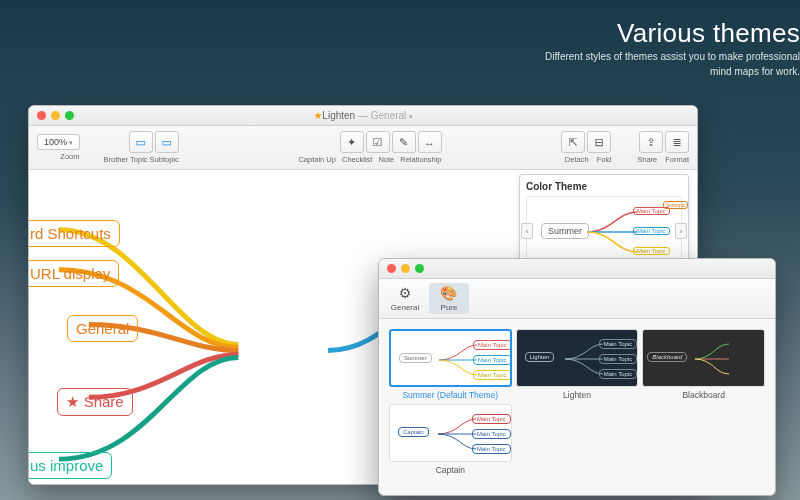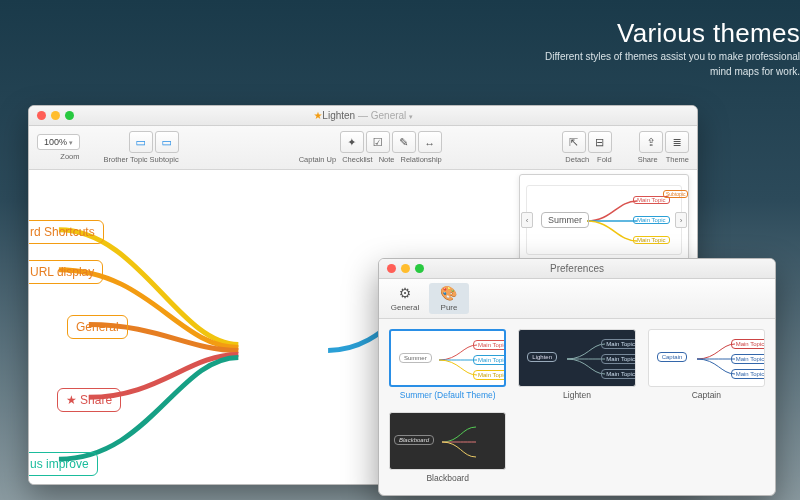--- a/index.html
+++ b/index.html
@@ -28,21 +28,21 @@
   .toolbar { height:44px; background:linear-gradient(#f9f9f9,#efefef); border-bottom:1px solid #d5d5d5; display:flex; align-items:center; padding:0 8px; gap:6px; font-size:8px; color:#555;}
   .tb-group { display:flex; flex-direction:column; align-items:flex-end; gap:2px;}
   .tb-row{display:flex; gap:2px;}
   .tb-btn{width:24px;height:22px;border:1px solid #c8c8c8;border-radius:3px;background:linear-gradient(#fff,#f1f1f1);display:flex;align-items:center;justify-content:center;font-size:11px;color:#555;}
   .tb-label{font-size:7.5px;color:#666;}
   .spacer{flex:1}
   .zoom-box{border:1px solid #c8c8c8;border-radius:3px;padding:2px 6px;font-size:9px;background:#fff;color:#444}
   .zoom-box::after{content:" ▾";font-size:7px;color:#888}
 
   .canvas{position:relative;height:calc(100% - 64px);background:#fff;}
-  .node{position:absolute;border-radius:6px;font-size:12px;padding:4px 8px;white-space:nowrap}
+  .node{position:absolute;border-radius:6px;font-size:15px;padding:4px 8px;white-space:nowrap}
   .node.main{border:2px solid #f39c12;color:#f39c12;font-weight:600;font-size:14px;padding:8px 12px}
   .node.orange{border:1.5px solid #f39c12;color:#e67e22}
   .node.red{border:1.5px solid #d9534f;color:#d9534f}
   .node.teal{border:1.5px solid #1abc9c;color:#1abc9c}
   .node.gray{border:1.5px solid #bbb;color:#666}
   svg.edges{position:absolute;inset:0;pointer-events:none}
 
   .theme-panel{position:absolute;right:8px;top:70px;width:170px;background:#fff;border:1px solid #d0d0d0;border-radius:3px;padding:6px;font-size:10px;color:#333;box-shadow:0 2px 6px rgba(0,0,0,.1)}
   .theme-panel h4{font-size:10px;font-weight:600;margin-bottom:4px}
   .theme-panel .sample{position:relative;height:70px;border:1px solid #e8e8e8;border-radius:3px;margin:4px 0;display:flex;align-items:center;justify-content:center}
@@ -52,21 +52,21 @@
   .dots{display:flex;gap:4px;justify-content:center;margin-top:4px}
   .dots span{width:5px;height:5px;border-radius:50%;background:#ccc}
   .dots span.act{background:#555}
 
   .pref-window{position:absolute;left:378px;top:258px;width:398px;height:238px;background:#f7f7f7;border:1px solid #b8b8b8;border-radius:6px;box-shadow:0 14px 34px rgba(0,0,0,.4);overflow:hidden}
   .pref-window .titlebar{height:20px;background:linear-gradient(#f6f6f6,#e9e9e9);border-bottom:1px solid #d0d0d0}
   .pref-tabs{height:40px;background:linear-gradient(#fdfdfd,#f0f0f0);border-bottom:1px solid #d5d5d5;display:flex;padding:4px 6px;gap:4px}
   .pref-tab{width:40px;display:flex;flex-direction:column;align-items:center;justify-content:center;border-radius:3px;font-size:8px;color:#555;gap:2px;padding:2px}
   .pref-tab.active{background:#dce4ea}
   .pref-tab .ico{font-size:14px}
-  .pref-body{padding:10px;display:grid;grid-template-columns:repeat(3,1fr);gap:12px}
+  .pref-body{padding:10px;display:grid;grid-template-columns:repeat(3,1fr);gap:4px}
   .theme-card{display:flex;flex-direction:column;align-items:center;gap:3px}
   .theme-thumb{width:100%;height:58px;border-radius:3px;position:relative;overflow:hidden;border:1px solid #ddd}
   .theme-thumb.sel{border:2px solid #2a8fe6}
   .theme-thumb.dark{background:#1f2a38}
   .theme-thumb.bb{background:#2d2d2d}
   .theme-thumb.white{background:#fff}
   .theme-caption{font-size:8.5px;color:#555;text-align:center}
   .theme-caption.sel{color:#2a8fe6}
   
   .mini{position:absolute;inset:0}
@@ -138,21 +138,21 @@
       </div>
     </div>
     <div style="width:14px"></div>
     <div class="tb-group">
       <div class="tb-row">
         <span class="tb-btn">⇪</span>
         <span class="tb-btn">≣</span>
       </div>
       <div class="tb-row" style="gap:8px">
         <span class="tb-label">Share</span>
-        <span class="tb-label">Theme</span>
+        <span class="tb-label">Format</span>
       </div>
     </div>
   </div>
 
   <div class="canvas">
     <svg class="edges" viewBox="0 0 670 316">
       <path d="M210 175 C150 175 110 60 30 60" stroke="#f1c40f" stroke-width="5" fill="none"></path>
       <path d="M210 178 C150 178 120 100 30 100" stroke="#f39c12" stroke-width="5" fill="none"></path>
       <path d="M210 181 C160 181 130 155 60 155" stroke="#e67e22" stroke-width="5" fill="none"></path>
       <path d="M210 185 C160 185 130 228 60 228" stroke="#d9534f" stroke-width="5" fill="none"></path>
@@ -160,20 +160,21 @@
       <path d="M300 181 C360 181 380 120 430 118" stroke="#2a9fd6" stroke-width="5" fill="none"></path>
     </svg>
     <div class="node orange" style="left:-8px;top:50px">rd Shortcuts</div>
     <div class="node orange" style="left:-8px;top:90px">URL display</div>
     <div class="node orange" style="left:38px;top:145px">General</div>
     <div class="node red" style="left:28px;top:218px"><span style="color:#d9534f">★ </span><span>Share</span></div>
     <div class="node teal" style="left:-8px;top:282px">us improve</div>
     <div class="node gray" style="left:430px;top:108px">Toolbar</div>
 
     <div class="theme-panel" style="top:4px">
+      <h4>Color Theme</h4>
       <div class="sample">
         <span class="arrow l">‹</span>
         <span class="arrow r">›</span>
         <svg width="160" height="70" style="position:absolute;inset:0">
           <path d="M60 35 C85 35 90 15 110 15" stroke="#d9534f" stroke-width="1.5" fill="none"></path>
           <path d="M60 35 C85 35 90 35 110 35" stroke="#2a9fd6" stroke-width="1.5" fill="none"></path>
           <path d="M60 35 C85 35 90 55 110 55" stroke="#f1c40f" stroke-width="1.5" fill="none"></path>
         </svg>
         <span style="position:absolute;left:14px;top:26px;border:1px solid #bbb;border-radius:4px;padding:2px 6px;font-size:9px;color:#555">Summer</span>
         <span style="position:absolute;left:106px;top:10px;border:1px solid #d9534f;border-radius:3px;padding:0 3px;font-size:6px;color:#d9534f">Main Topic</span>
@@ -192,21 +193,20 @@
   </div>
 </div>
 
 <div class="pref-window">
   <div class="titlebar">
     <div class="traffic">
       <span class="dot r"></span>
       <span class="dot y"></span>
       <span class="dot g"></span>
     </div>
-    <div class="win-title">Preferences</div>
   </div>
   <div class="pref-tabs">
     <div class="pref-tab">
       <span class="ico">⚙</span>
       <span>General</span>
     </div>
     <div class="pref-tab active">
       <span class="ico" style="color:#2a8fe6">🎨</span>
       <span>Pure</span>
     </div>
@@ -241,44 +241,44 @@
         <span class="c" style="left:8px;top:22px;border:1px solid #9ab;color:#dde">Lighten</span>
         <span class="c" style="left:82px;top:9px;border:1px solid #789;color:#cde">Main Topic</span>
         <span class="c" style="left:82px;top:24px;border:1px solid #789;color:#cde">Main Topic</span>
         <span class="c" style="left:82px;top:39px;border:1px solid #789;color:#cde">Main Topic</span>
       </div>
         </div>
       <div class="theme-caption">Lighten</div>
     </div>
 
     <div class="theme-card">
+      <div class="theme-thumb bb">
+          <div class="mini">
+        <svg width="100%" height="100%">
+              <path d="M52 29 C70 29 72 14 86 14" stroke="#5c5" fill="none"></path>
+              <path d="M52 29 C70 29 72 29 86 29" stroke="#d77" fill="none"></path>
+              <path d="M52 29 C70 29 72 44 86 44" stroke="#ec6" fill="none"></path>
+            </svg>
+        <span class="c" style="left:4px;top:22px;border:1px solid #888;color:#ddd;font-style:italic">Blackboard</span>
+      </div>
+        </div>
+      <div class="theme-caption">Blackboard</div>
+    </div>
+
+    <div class="theme-card">
       <div class="theme-thumb white">
           <div class="mini">
         <svg width="100%" height="100%">
               <path d="M48 29 C68 29 72 14 86 14" stroke="#c44" fill="none"></path>
               <path d="M48 29 C68 29 72 29 86 29" stroke="#36a" fill="none"></path>
               <path d="M48 29 C68 29 72 44 86 44" stroke="#36a" fill="none"></path>
             </svg>
         <span class="c" style="left:8px;top:22px;border:1px solid #36a;color:#36a">Captain</span>
         <span class="c" style="left:82px;top:9px;border:1px solid #c44;color:#c44">Main Topic</span>
         <span class="c" style="left:82px;top:24px;border:1px solid #36a;color:#36a">Main Topic</span>
         <span class="c" style="left:82px;top:39px;border:1px solid #36a;color:#36a">Main Topic</span>
       </div>
         </div>
       <div class="theme-caption">Captain</div>
     </div>
 
-    <div class="theme-card">
-      <div class="theme-thumb bb">
-          <div class="mini">
-        <svg width="100%" height="100%">
-              <path d="M52 29 C70 29 72 14 86 14" stroke="#5c5" fill="none"></path>
-              <path d="M52 29 C70 29 72 29 86 29" stroke="#d77" fill="none"></path>
-              <path d="M52 29 C70 29 72 44 86 44" stroke="#ec6" fill="none"></path>
-            </svg>
-        <span class="c" style="left:4px;top:22px;border:1px solid #888;color:#ddd;font-style:italic">Blackboard</span>
-      </div>
-        </div>
-      <div class="theme-caption">Blackboard</div>
-    </div>
-
   </div>
 </div>
 
 </body></html>

